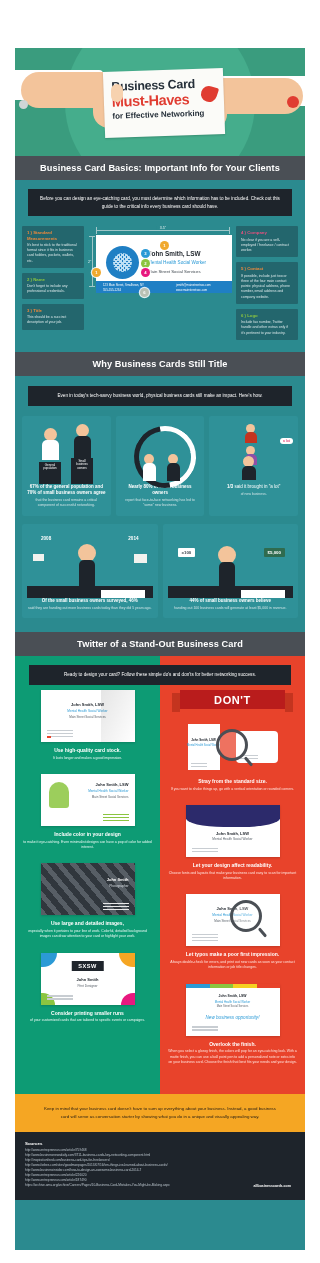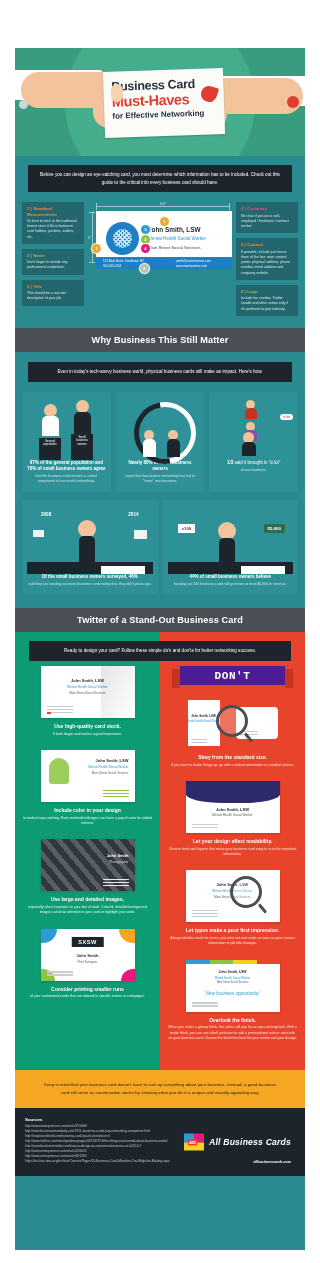--- a/index.html
+++ b/index.html
@@ -83,21 +83,21 @@
   .yearlbl{position:absolute;top:6px;font-size:4.6px;font-weight:bold;color:#ffffff;}
   .signw{position:absolute;background:#ffffff;border-radius:1px;font-size:4.4px;font-weight:bold;color:#3d454d;padding:2px 4px;}
   .signg{position:absolute;background:#2f6b4f;border-radius:1px;font-size:4.4px;font-weight:bold;color:#ffffff;padding:2px 4px;}
 
   
   .dodont{display:flex;}
   .do{width:50%;background:#0d9b74;padding:10px 8px 16px;box-sizing:border-box;}
   .dont{width:50%;background:#e8432b;padding:10px 8px 16px;box-sizing:border-box;}
   .ribbon{position:relative;margin:0 auto 12px;width:82%;height:19px;color:#fff;font-size:11px;font-weight:bold;
           display:flex;align-items:center;justify-content:center;letter-spacing:.6px;}
-  .do .ribbon{background:#0a7d5d;} .dont .ribbon{background:#4c1d95;font-family:Liberation Mono, monospace;}
+  .do .ribbon{background:#0a7d5d;} .dont .ribbon{background:#b91c1c;}
   .ribbon:before,.ribbon:after{content:"";position:absolute;top:3px;width:8px;height:19px;}
   .do .ribbon:before{left:-8px;background:#0a7d5d;} .do .ribbon:after{right:-8px;background:#0a7d5d;}
   .dont .ribbon:before{left:-8px;background:#c4341f;} .dont .ribbon:after{right:-8px;background:#c4341f;}
   .tip{margin-bottom:13px;}
   .tipcard{width:94px;height:52px;margin:0 auto 5px;background:#ffffff;position:relative;overflow:hidden;box-shadow:0 1px 2px rgba(0,0,0,.16);}
   .tc-name{position:absolute;left:50%;transform:translateX(-50%);top:12px;font-size:4px;font-weight:bold;color:#1e242b;white-space:nowrap;}
   .tc-sub{position:absolute;left:50%;transform:translateX(-50%);top:19px;font-size:3.2px;color:#2b9ad6;white-space:nowrap;}
   .tc-co{position:absolute;left:50%;transform:translateX(-50%);top:25px;font-size:3px;color:#5b636b;white-space:nowrap;}
   .tc-lines{position:absolute;left:6px;bottom:5px;}
   .tc-lines i{display:block;width:26px;height:1.4px;background:#c8cdd2;margin-top:1.6px;}
@@ -142,20 +142,21 @@
     <div class="handR"></div>
     <div class="card">
       <div class="t1">Business Card</div>
       <div class="t2">Must-Haves</div>
       <div class="t3">for Effective Networking</div>
     </div>
     <div class="swoosh"></div>
     <div class="thumbL"></div>
   </div>
 
+  <div class="bar">Business Card Basics: Important Info for Your Clients</div>
 
   <div class="blk-teal">
     <div class="lead">Before you can design an eye-catching card, you must determine which information has to be included. Check out this guide to the critical info every business card should have.</div>
 
     <div class="cardgrid">
       <div class="col-side">
         <div class="note">
           <h4>1 ) Standard Measurements</h4>
           <p>It's best to stick to the traditional format since it fits in business card holders, pockets, wallets, etc.</p>
         </div>
@@ -206,21 +207,21 @@
           <p>If possible, include just two or three of the four main contact points: physical address, phone number, email address and company website.</p>
         </div>
         <div class="note green">
           <h4>6 ) Logo</h4>
           <p>Include fax number, Twitter handle and other extras only if it's pertinent to your industry.</p>
         </div>
       </div>
     </div>
   </div>
 
-  <div class="bar">Why Business This Still Matter</div>
+  <div class="bar">Why Business Cards Still Title</div>
 
   <div class="blk2">
     <div class="lead">Even in today's tech-savvy business world, physical business cards still make an impact. Here's how.</div>
 
     <div class="statrow">
       <div class="statcell">
         <div class="art">
           <div class="person" style="left:12px;height:56px;">
             <div class="headc" style="background:#f3c49b;top:0;"></div>
             <div class="bodyc" style="background:#ffffff;top:12px;height:20px;"></div>
@@ -470,26 +471,17 @@
     <ul>
       <li>http://www.entrepreneur.com/article/759468</li>
       <li>http://www.businessnewsdaily.com/3711-business-cards-key-networking-component.html</li>
       <li>http://inspirationfeed.com/business-card-tips-for-freelancers/</li>
       <li>http://www.forbes.com/sites/goodmanpages/2013/07/16/ten-things-ive-learned-about-business-cards/</li>
       <li>http://www.businessinsider.com/how-to-design-an-awesome-business-card-2014-7</li>
       <li>http://www.entrepreneur.com/article/226020</li>
       <li>http://www.entrepreneur.com/article/187490</li>
       <li>https://archive.ama.org/archive/Careers/Pages/10-Business-Card-Mistakes-You-Might-be-Making.aspx</li>
     </ul>
-    <div class="brand">
-      <div class="brandmark">
-        <i class="bm1"></i>
-            <i class="bm2"></i>
-            <i class="bm3"></i>
-        <i class="bm4">ABC</i>
-      </div>
-      <div class="brandtxt">All Business Cards</div>
-    </div>
     <div class="brandurl">allbusinesscards.com</div>
   </div>
 
 </div>
 </div>
 
 </body></html>

